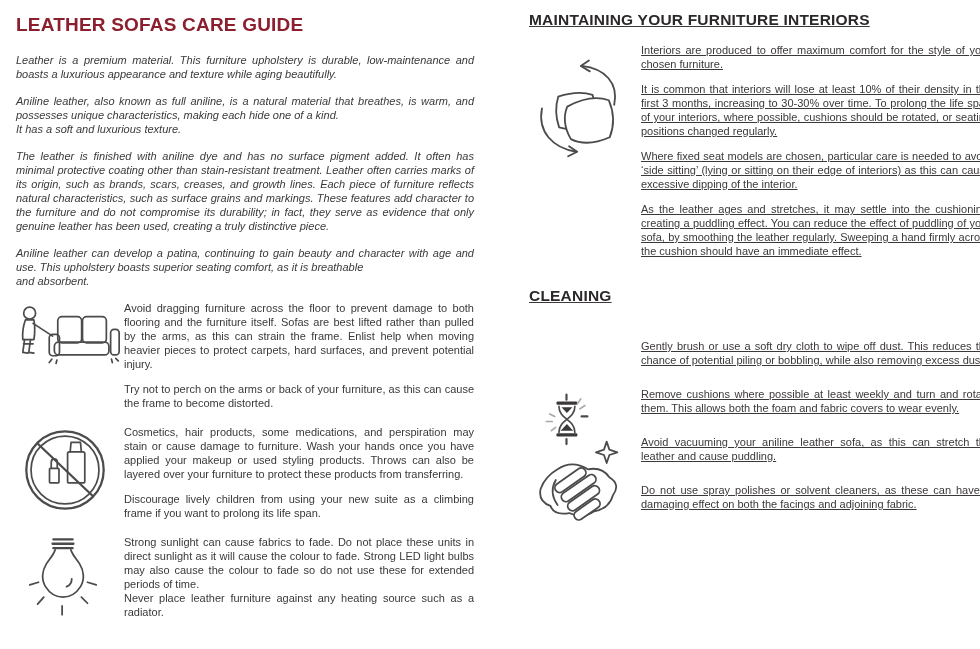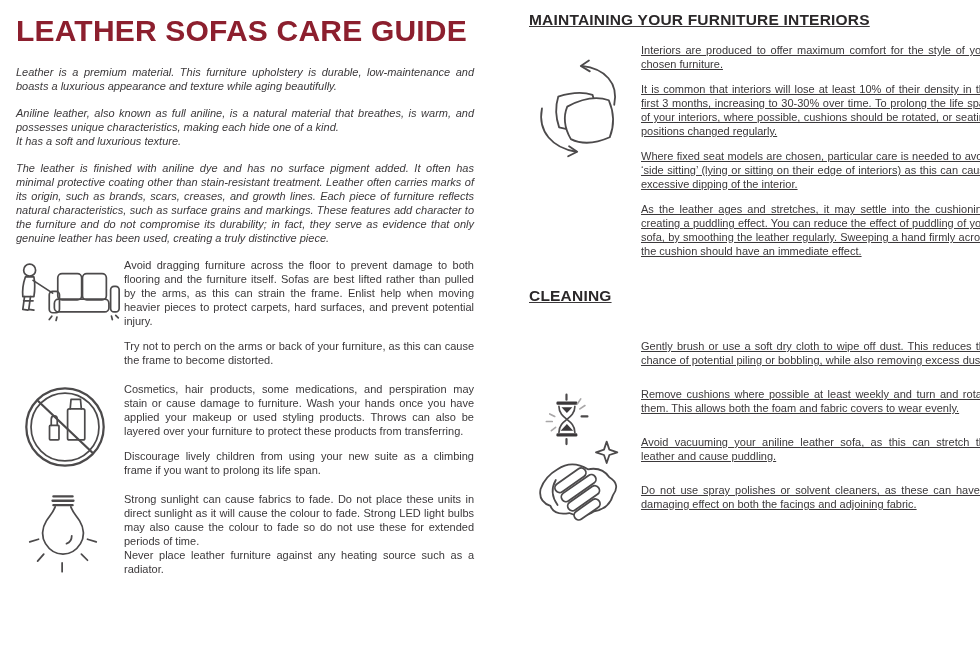--- a/index.html
+++ b/index.html
@@ -3,21 +3,21 @@
 <meta charset="utf-8">
 <style>
   html,body{margin:0;padding:0;background:#ffffff;}
   .page{
     width:980px;height:649px;position:relative;background:#ffffff;overflow:hidden;
     font-family:"Liberation Sans", sans-serif;color:#3B383A;
   }
   .col-left{position:absolute;left:16px;top:0;width:458px;}
   .col-right{position:absolute;left:529px;top:0;width:462px;text-decoration:underline;}
 
-  h1{font-size:30px;font-weight:bold;color:#8C1F2E;margin:14px 0 17px 0;letter-spacing:.2px;}
+  h1{font-size:19px;font-weight:bold;color:#8C1F2E;margin:14px 0 17px 0;letter-spacing:.2px;}
   h2{font-size:15.5px;font-weight:bold;color:#2B2829;margin:0;letter-spacing:.2px;}
   .h2-left{margin:16px 0 14px 0;}
   .h2-interiors{margin:11px 0 14px 0;}
   .h2-cleaning{margin:18px 0 14px 0;}
 
   p{font-size:11px;line-height:14px;margin:0 0 11px 0;text-align:justify;white-space:pre-line;}
   .intro p{font-style:italic;margin-bottom:13px;}
   .cleaning-text p{margin-bottom:13px;margin-top:20px;}
 
   .row{display:grid;grid-template-columns:108px 1fr;margin-bottom:4px;}
@@ -39,20 +39,22 @@
 
   <div class="col-left">
 
     <h1>LEATHER SOFAS CARE GUIDE</h1>
 
     <div class="intro">
       <p>Leather is a premium material. This furniture upholstery is durable, low-maintenance and boasts a luxurious appearance and texture while aging beautifully.</p>
       <p>Aniline leather, also known as full aniline, is a natural material that breathes, is warm, and possesses unique characteristics, making each hide one of a kind.
 It has a soft and luxurious texture.</p>
       <p>The leather is finished with aniline dye and has no surface pigment added. It often has minimal protective coating other than stain-resistant treatment. Leather often carries marks of its origin, such as brands, scars, creases, and growth lines. Each piece of furniture reflects natural characteristics, such as surface grains and markings. These features add character to the furniture and do not compromise its durability; in fact, they serve as evidence that only genuine leather has been used, creating a truly distinctive piece.</p>
+      <p>Aniline leather can develop a patina, continuing to gain beauty and character with age and use. This upholstery boasts superior seating comfort, as it is breathable
+and absorbent.</p>
     </div>
 
 
     <div class="row">
       <div class="icon-cell">
         <span>
           <svg width="104" height="66" viewBox="0 0 122 76" style="margin-top:3px;">
             <circle class="ln" cx="16" cy="10" r="7"></circle>
             <path class="ln" d="M11 18 Q7 29 8 41 L21 41 Q23 29 21 18 Z"></path>
             <path class="ln" d="M20 22 L43 37"></path>

